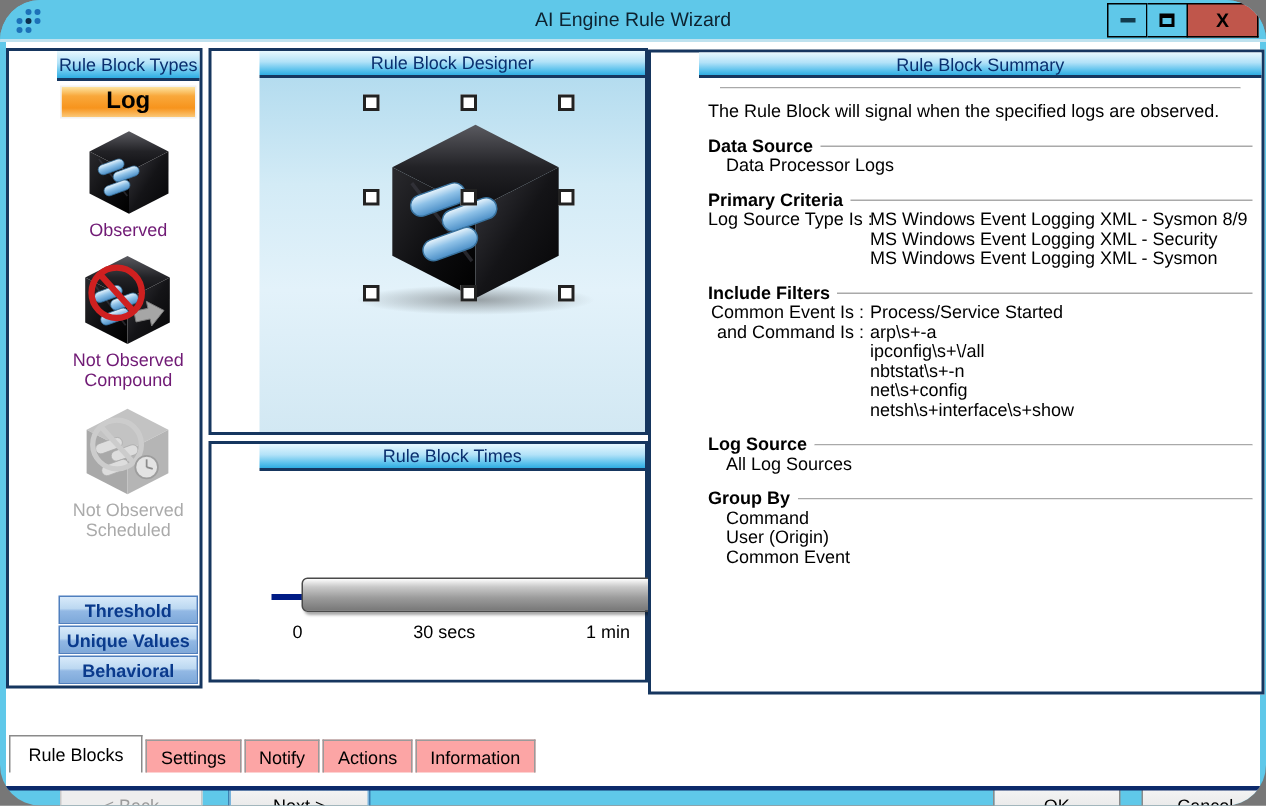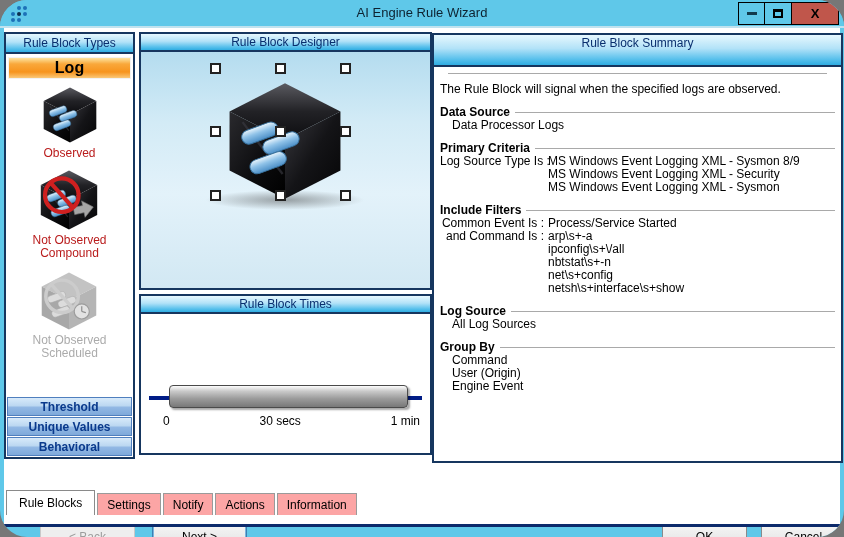--- a/index.html
+++ b/index.html
@@ -18,34 +18,34 @@
   .winbtn:first-child{border-left:1px solid #000;}
   .winbtn.close{width:47px;background:#c0564b;font-weight:bold;font-size:13px;color:#000;}
   .minbar{width:10px;height:3px;background:#123b4d;}
   .maxbox{width:10px;height:9px;border:2px solid #000;border-top:3px solid #000;background:transparent;}
 
   
   .content{position:absolute;left:4px;top:28px;width:836px;height:496px;background:#ffffff;}
   .bottomline{position:absolute;left:0;top:524px;width:844px;height:3px;background:#0c2a6b;}
 
   
-  .panel{position:absolute;border:2px solid #16365f;background:#fff;}
+  .panel{position:absolute;border:2px solid #16365f;background:#fff;padding-left:32px;}
   .panel-hdr{height:18px;line-height:17px;text-align:center;font-size:12px;color:#0a2f6e;
     background:linear-gradient(180deg,#e7f8fe 0%,#b2e2f8 45%,#5ac1ec 80%,#2fade2 100%);
     border-bottom:2px solid #16365f;}
 
   
   .left-panel{left:0px;top:4px;width:131px;height:427px;display:flex;flex-direction:column;}
   .left-panel .panel-hdr{height:20px;line-height:19px;}
   .log-btn{margin:3px 2px 2px 2px;height:22px;border:1px solid #f2f2f2;font-size:16px;font-weight:bold;color:#000;
     background:linear-gradient(180deg,#fde4a0 0%,#f9a83b 30%,#f7941d 70%,#fbc878 100%);
     display:flex;align-items:center;justify-content:center;cursor:pointer;}
   .type-list{flex:1;display:flex;flex-direction:column;align-items:center;overflow:hidden;}
   .type-item{display:flex;flex-direction:column;align-items:center;cursor:pointer;}
-  .type-label{font-size:12px;color:#b91c1c;text-align:center;white-space:pre-line;line-height:13px;margin-top:4px;}
+  .type-label{font-size:12px;color:#701a75;text-align:center;white-space:pre-line;line-height:13px;margin-top:4px;}
   .type-item.disabled .type-label{color:#9c9c9c;}
   .cat-btns{display:flex;flex-direction:column;gap:1px;padding:1px;}
   .cat-btn{height:19px;border:1px solid #4f7fbe;font-size:12px;font-weight:bold;color:#0a3a8c;
     background:linear-gradient(180deg,#d8eafa 0%,#bcd8f1 45%,#92b8e4 55%,#7ea9da 100%);
     display:flex;align-items:center;justify-content:center;cursor:pointer;}
 
   
   .designer{left:135px;top:4px;width:293px;height:258px;}
   .designer-body{position:relative;width:100%;height:236px;
     background:linear-gradient(180deg,#b4dcef 0%,#d3ebf6 30%,#e3f2fa 60%,#d2e8f3 100%);}
@@ -59,21 +59,21 @@
   .times-body{position:relative;width:100%;height:139px;background:#fff;}
   .track{position:absolute;left:8px;right:8px;top:82px;height:4px;background:#001c86;}
   .thumb{position:absolute;left:28px;top:71px;width:239px;height:23px;border:1px solid #4a4a4a;border-radius:4px;
     background:linear-gradient(180deg,#fdfdfd 0%,#c9c9c9 25%,#9b9b9b 60%,#787878 100%);
     box-shadow:2px 2px 2px rgba(0,0,0,.35);cursor:grab;}
   .ticks{position:absolute;left:0;right:0;top:100px;display:flex;justify-content:space-between;
     padding:0 10px 0 22px;font-size:12px;color:#000;}
 
   
   .summary{left:428px;top:5px;width:411px;height:430px;display:flex;flex-direction:column;}
-  .summary .panel-hdr{height:32px;line-height:16px;}
+  .summary .panel-hdr{height:17px;line-height:16px;}
   .summary-body{flex:1;overflow:hidden;padding:4px 6px;font-size:12px;line-height:13px;color:#000;}
   .sep{height:2px;margin:2px 8px 8px 8px;border-top:1px solid #a9a9a9;border-bottom:1px solid #fff;}
   .intro{margin:0 0 10px 0;}
   .s-head{display:flex;align-items:center;font-weight:bold;margin-top:10px;}
   .s-head .s-rule{flex:1;height:2px;margin-left:5px;border-top:1px solid #a9a9a9;border-bottom:1px solid #fff;}
   .s-row{display:flex;margin-top:0;}
   .s-label{width:104px;flex:0 0 104px;text-align:right;white-space:nowrap;}
   .s-values{flex:1;padding-left:4px;}
   .s-values div{white-space:nowrap;}
   .s-row.nolabel .s-values{padding-left:12px;}
@@ -305,21 +305,21 @@
               </div>
             </div>
             <div class="s-head">
               <span>Group By</span>
               <span class="s-rule"></span>
             </div>
             <div class="s-row nolabel">
               <div class="s-values">
                 <div>Command</div>
                 <div>User (Origin)</div>
-                <div>Engine Event</div>
+                <div>Common Event</div>
               </div>
             </div>
           </div>
       </div>
     </div>
 
     <div class="tabbar" id="tabbar">
         <div class="tab active">Rule Blocks</div>
         <div class="tab">Settings</div>
         <div class="tab">Notify</div>

